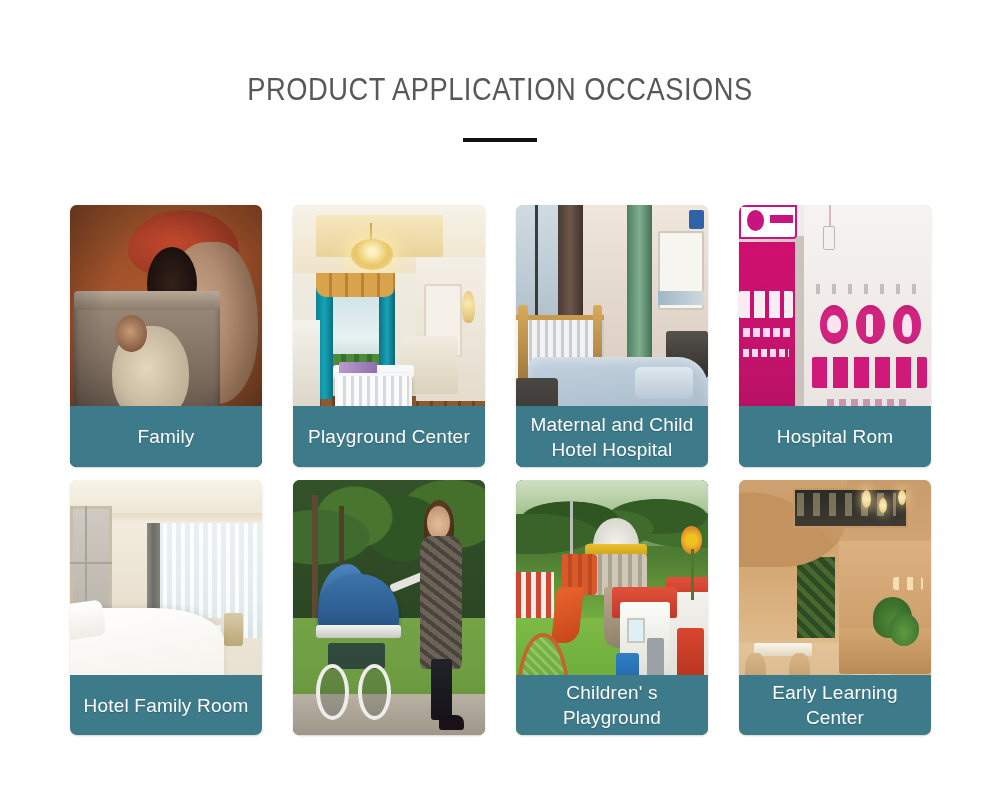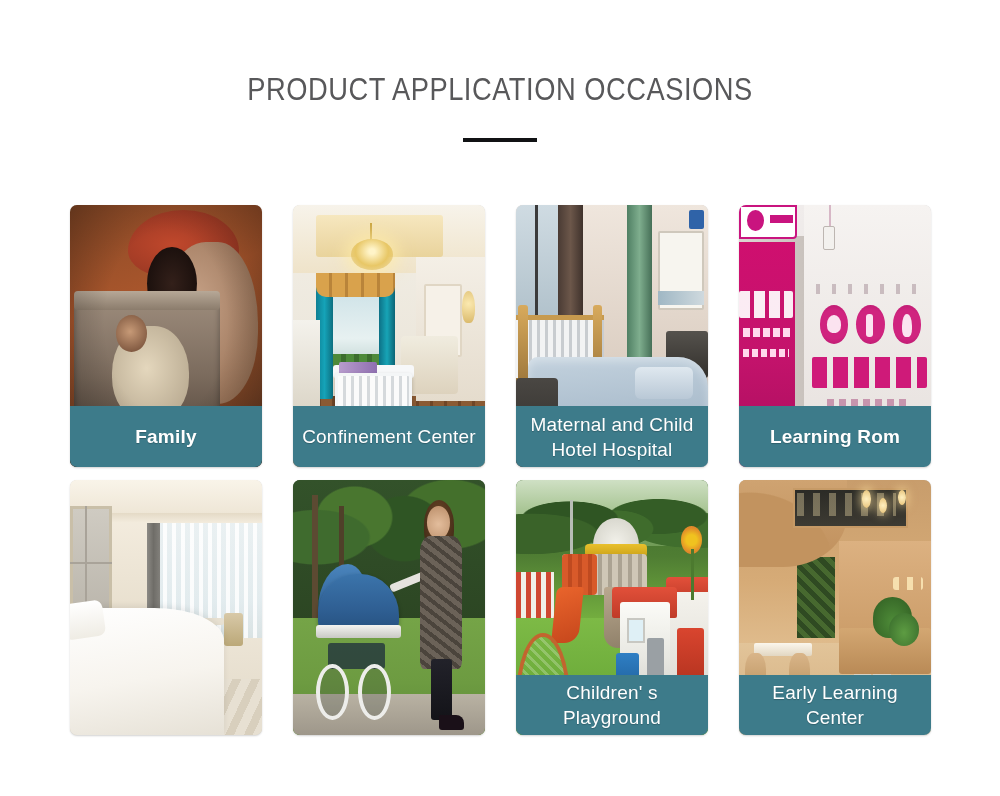--- a/index.html
+++ b/index.html
@@ -54,21 +54,21 @@
     background: #3d7b8a;
     color: #ffffff;
     display: flex; align-items: center; justify-content: center;
     text-align: center;
     font-size: 19px;
     line-height: 25px;
     letter-spacing: 0.2px;
     padding: 0 6px;
     text-shadow: 0 1px 1px rgba(0,0,0,0.22);
   }
-  .card-caption.h1 { height: 61px; font-weight: bold; }
+  .card-caption.h1 { height: 61px; }
   .card-caption.h2 { height: 61px; }
   .card.row2 .card-caption { height: 60px; }
 
   
   .scene { position: absolute; inset: 0; }
   .scene > * { position: absolute; }
 
   
   .s1 { background: linear-gradient(160deg,#8a4a27 0%,#a9562c 35%,#7d4526 75%,#5c3520 100%); }
   .s1 .headboard { left:0; top:0; width:44%; height:62%;
@@ -433,21 +433,21 @@
             <div class="valance"></div>
           <div class="tvStand"></div>
           <div class="bed"></div>
           <div class="cribTop"></div>
             <div class="blanket"></div>
             <div class="crib"></div>
           <div class="table"></div>
         </div>
       </div>
       <div class="card-caption h2">
-        <span>Confinement Center</span>
+        <span>Playground Center</span>
       </div>
     </div>
 
     <div class="card">
       <div class="card-photo">
         <div class="scene s3">
           <div class="wall3"></div>
           <div class="winFrame"></div>
             <div class="winMull"></div>
           <div class="brownCurt"></div>
@@ -488,21 +488,21 @@
             <div class="door"></div>
           <div class="doorTxt"></div>
             <div class="doorTxt2"></div>
             <div class="doorTxt3"></div>
           <div class="topSign"></div>
             <div class="topSignDot"></div>
             <div class="topSignBar"></div>
         </div>
       </div>
       <div class="card-caption h1">
-        <span>Learning Rom</span>
+        <span>Hospital Rom</span>
       </div>
     </div>
 
     <div class="card row2">
       <div class="card-photo">
         <div class="scene s5">
           <div class="winArea"></div>
             <div class="sheer"></div>
           <div class="wallL"></div>
             <div class="darkCurt"></div>
@@ -513,20 +513,23 @@
             <div class="wardLine2"></div>
           <div class="bench"></div>
             <div class="chair1"></div>
             <div class="chair2"></div>
           <div class="deskTop"></div>
             <div class="deskLeg"></div>
           <div class="rug"></div>
           <div class="bed5"></div>
             <div class="pillow5"></div>
         </div>
+      </div>
+      <div class="card-caption">
+        <span>Hotel Family Room</span>
       </div>
     </div>
 
     <div class="card row2">
       <div class="card-photo">
         <div class="scene s6">
           <div class="treesBack"></div>
             <div class="trunk1"></div>
             <div class="trunk2"></div>
           <div class="lawn"></div>

